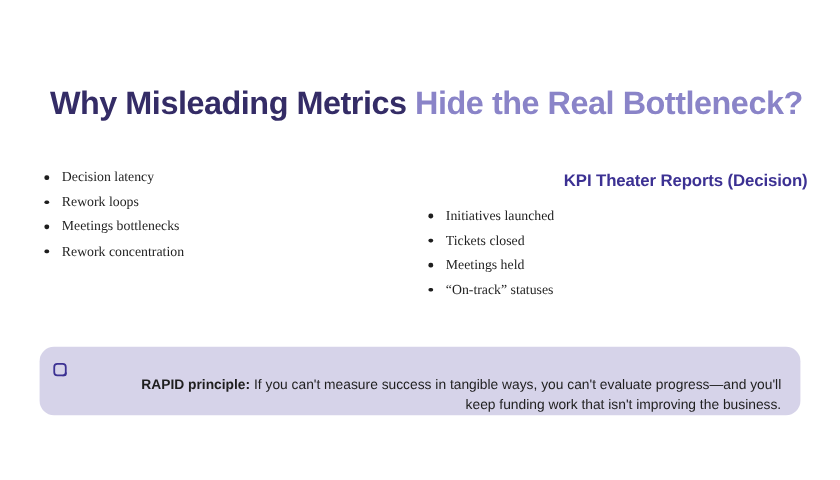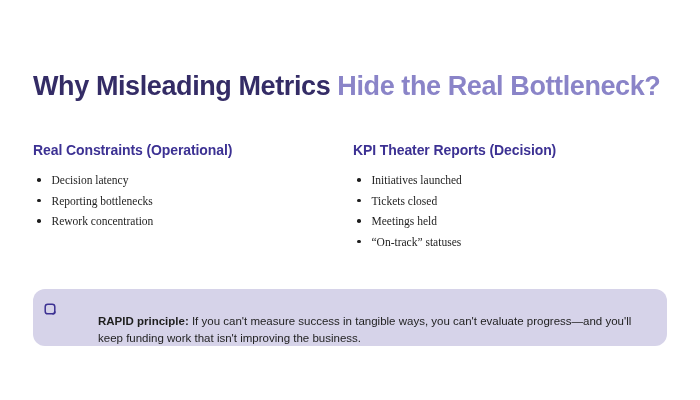--- a/index.html
+++ b/index.html
@@ -2,21 +2,21 @@
 <html><head>
 <meta charset="utf-8">
 <style>
   html,body{margin:0;padding:0;}
   body{
     width:700px;height:400px;background:#ffffff;
     font-family:"Liberation Sans", sans-serif;
     color:#1e1e1e;
     -webkit-font-smoothing:antialiased;
   }
-  .slide{position:relative;width:689px;height:400px;overflow:hidden;background:#ffffff;}
+  .slide{position:relative;width:689px;height:400px;overflow:hidden;background:#ffffff;text-align:right;}
 
   
   .title{
     position:absolute;left:33px;top:54px;right:20px;
     font-size:27px;font-weight:800;letter-spacing:-0.4px;line-height:1.1;
     white-space:nowrap;
   }
   .title-dark{color:#342c66;}
   .title-light{color:#8a84c8;}
 
@@ -46,29 +46,32 @@
 </head>
 <body>
 
 <div class="slide">
 
   <h1 class="title"><span class="title-dark">Why Misleading Metrics </span><span class="title-light">Hide the Real Bottleneck?</span></h1>
 
   <div class="columns">
 
     <div class="col">
-      <h2 class="col-header">Real Constraints (Operational)</h2>
       <ul class="bullet-list">
         <li class="bullet-item">
           <span class="bullet-dot"></span>
           <span>Decision latency</span>
         </li>
         <li class="bullet-item">
           <span class="bullet-dot"></span>
-          <span>Reporting bottlenecks</span>
+          <span>Rework loops</span>
+        </li>
+        <li class="bullet-item">
+          <span class="bullet-dot"></span>
+          <span>Meetings bottlenecks</span>
         </li>
         <li class="bullet-item">
           <span class="bullet-dot"></span>
           <span>Rework concentration</span>
         </li>
       </ul>
     </div>
 
     <div class="col">
       <h2 class="col-header">KPI Theater Reports (Decision)</h2>

